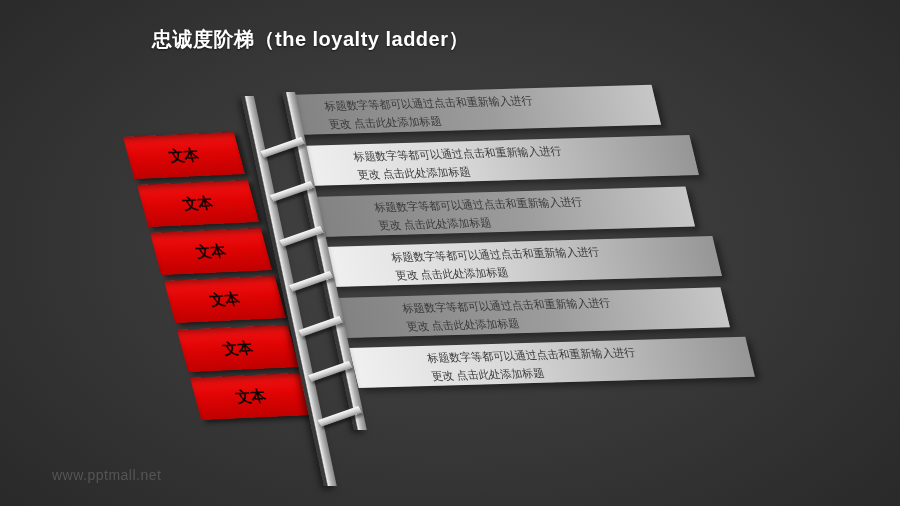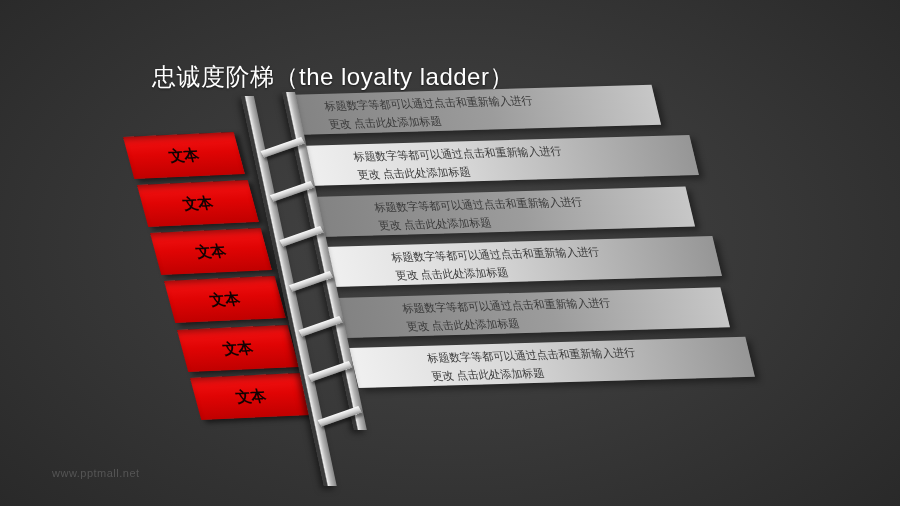--- a/index.html
+++ b/index.html
@@ -8,24 +8,23 @@
     width:900px;height:506px;
     overflow:hidden;
     font-family:"Liberation Sans", sans-serif;
     background:
       radial-gradient(ellipse 75% 85% at 50% 48%, #454545 0%, #383838 45%, #262626 100%);
   }
 
   
   .title{
     position:absolute;left:152px;top:26px;
-    font-size:24px;font-weight:normal;color:#ffffff;
+    font-size:20px;font-weight:bold;color:#ffffff;
     letter-spacing:0.5px;white-space:nowrap;
     text-shadow:0 1px 2px rgba(0,0,0,.6);
-    margin-top:35px;
   }
   .logo{
     position:absolute;right:24px;top:34px;
     display:flex;align-items:center;gap:3px;
     color:#a2a2a2;
   }
   .logo .ppt-text{font-size:19px;letter-spacing:1px;}
   .logo .ppt-o{font-size:19px;margin-left:2px;}
   .logo svg{display:block;}
 
@@ -87,21 +86,21 @@
     background:linear-gradient(180deg,#fdfdfd 0%,#cfcfcf 55%,#949494 100%);
     box-shadow:0 3px 3px rgba(0,0,0,.45);
     transform:rotate(-18deg);transform-origin:0 50%;
   }
   .r1{top:59px;}  .r2{top:103px;} .r3{top:148px;}
   .r4{top:193px;} .r5{top:238px;} .r6{top:283px;} .r7{top:328px;}
 
   
   .watermark{
     position:absolute;left:52px;top:467px;
-    font-size:11px;color:#555555;letter-spacing:0.5px;
+    font-size:14px;color:#555555;letter-spacing:0.5px;
   }
 </style>
 </head>
 <body>
 
 <div class="slide">
 
   <div class="title">忠诚度阶梯（the loyalty ladder）</div>
 
 

